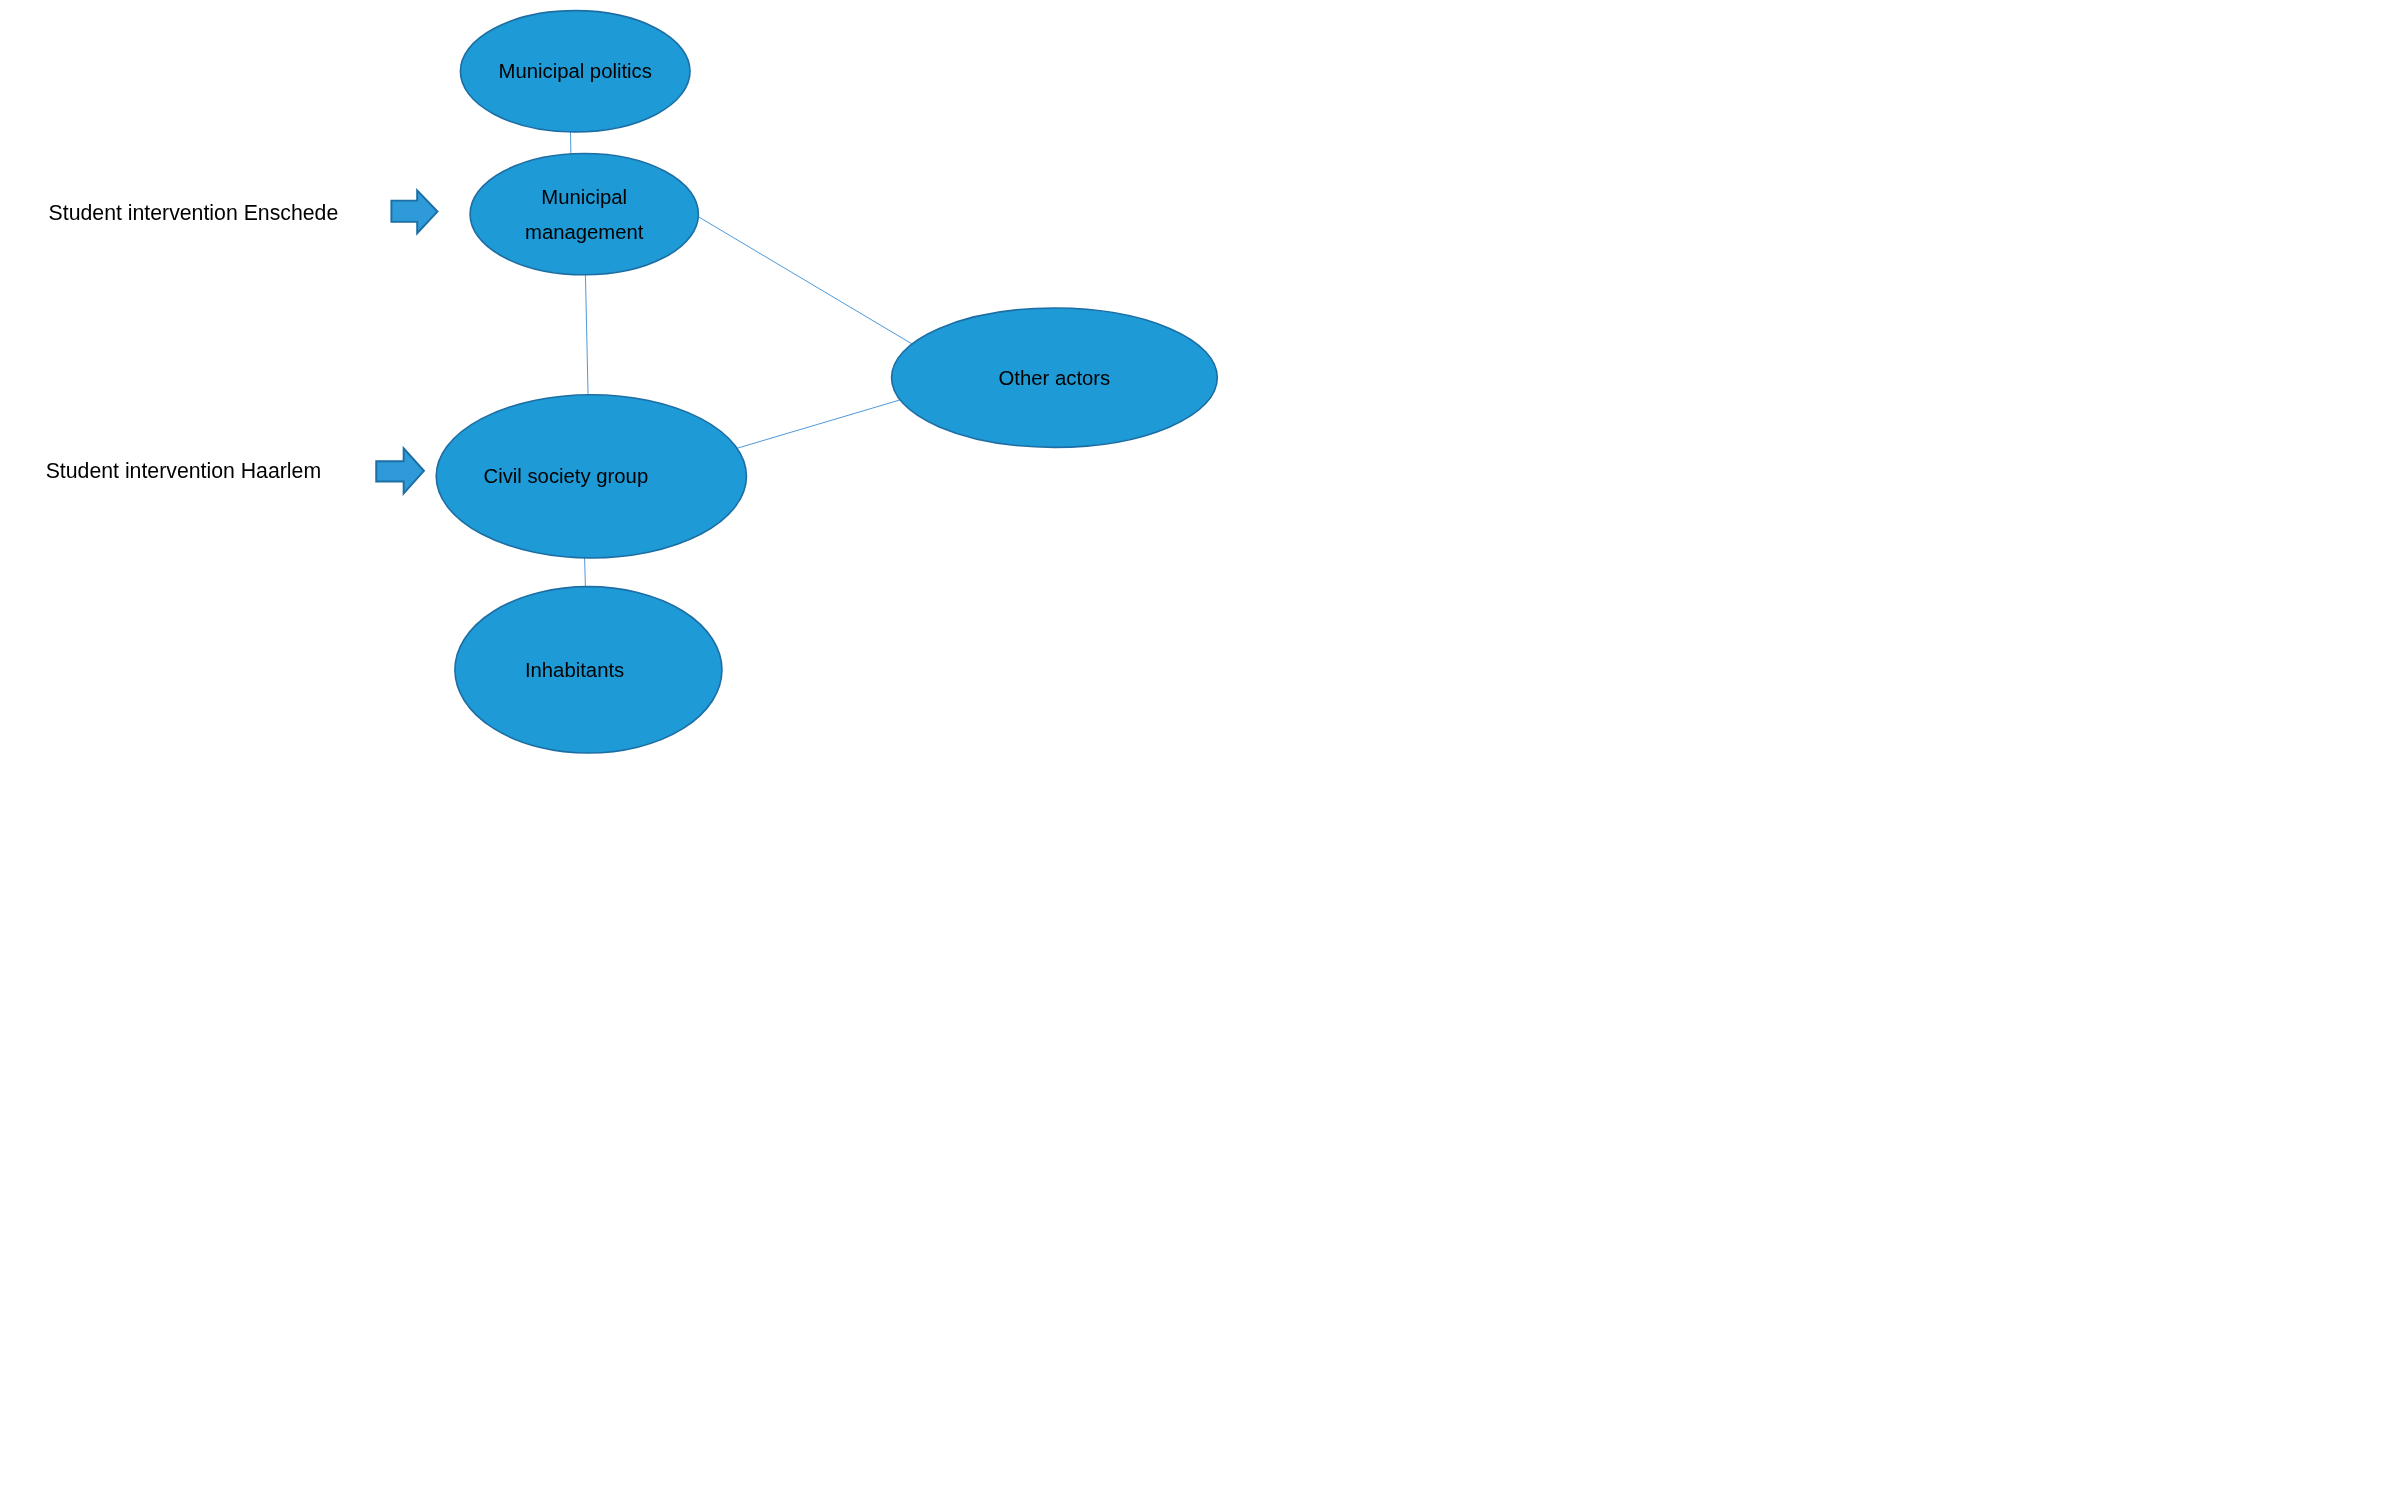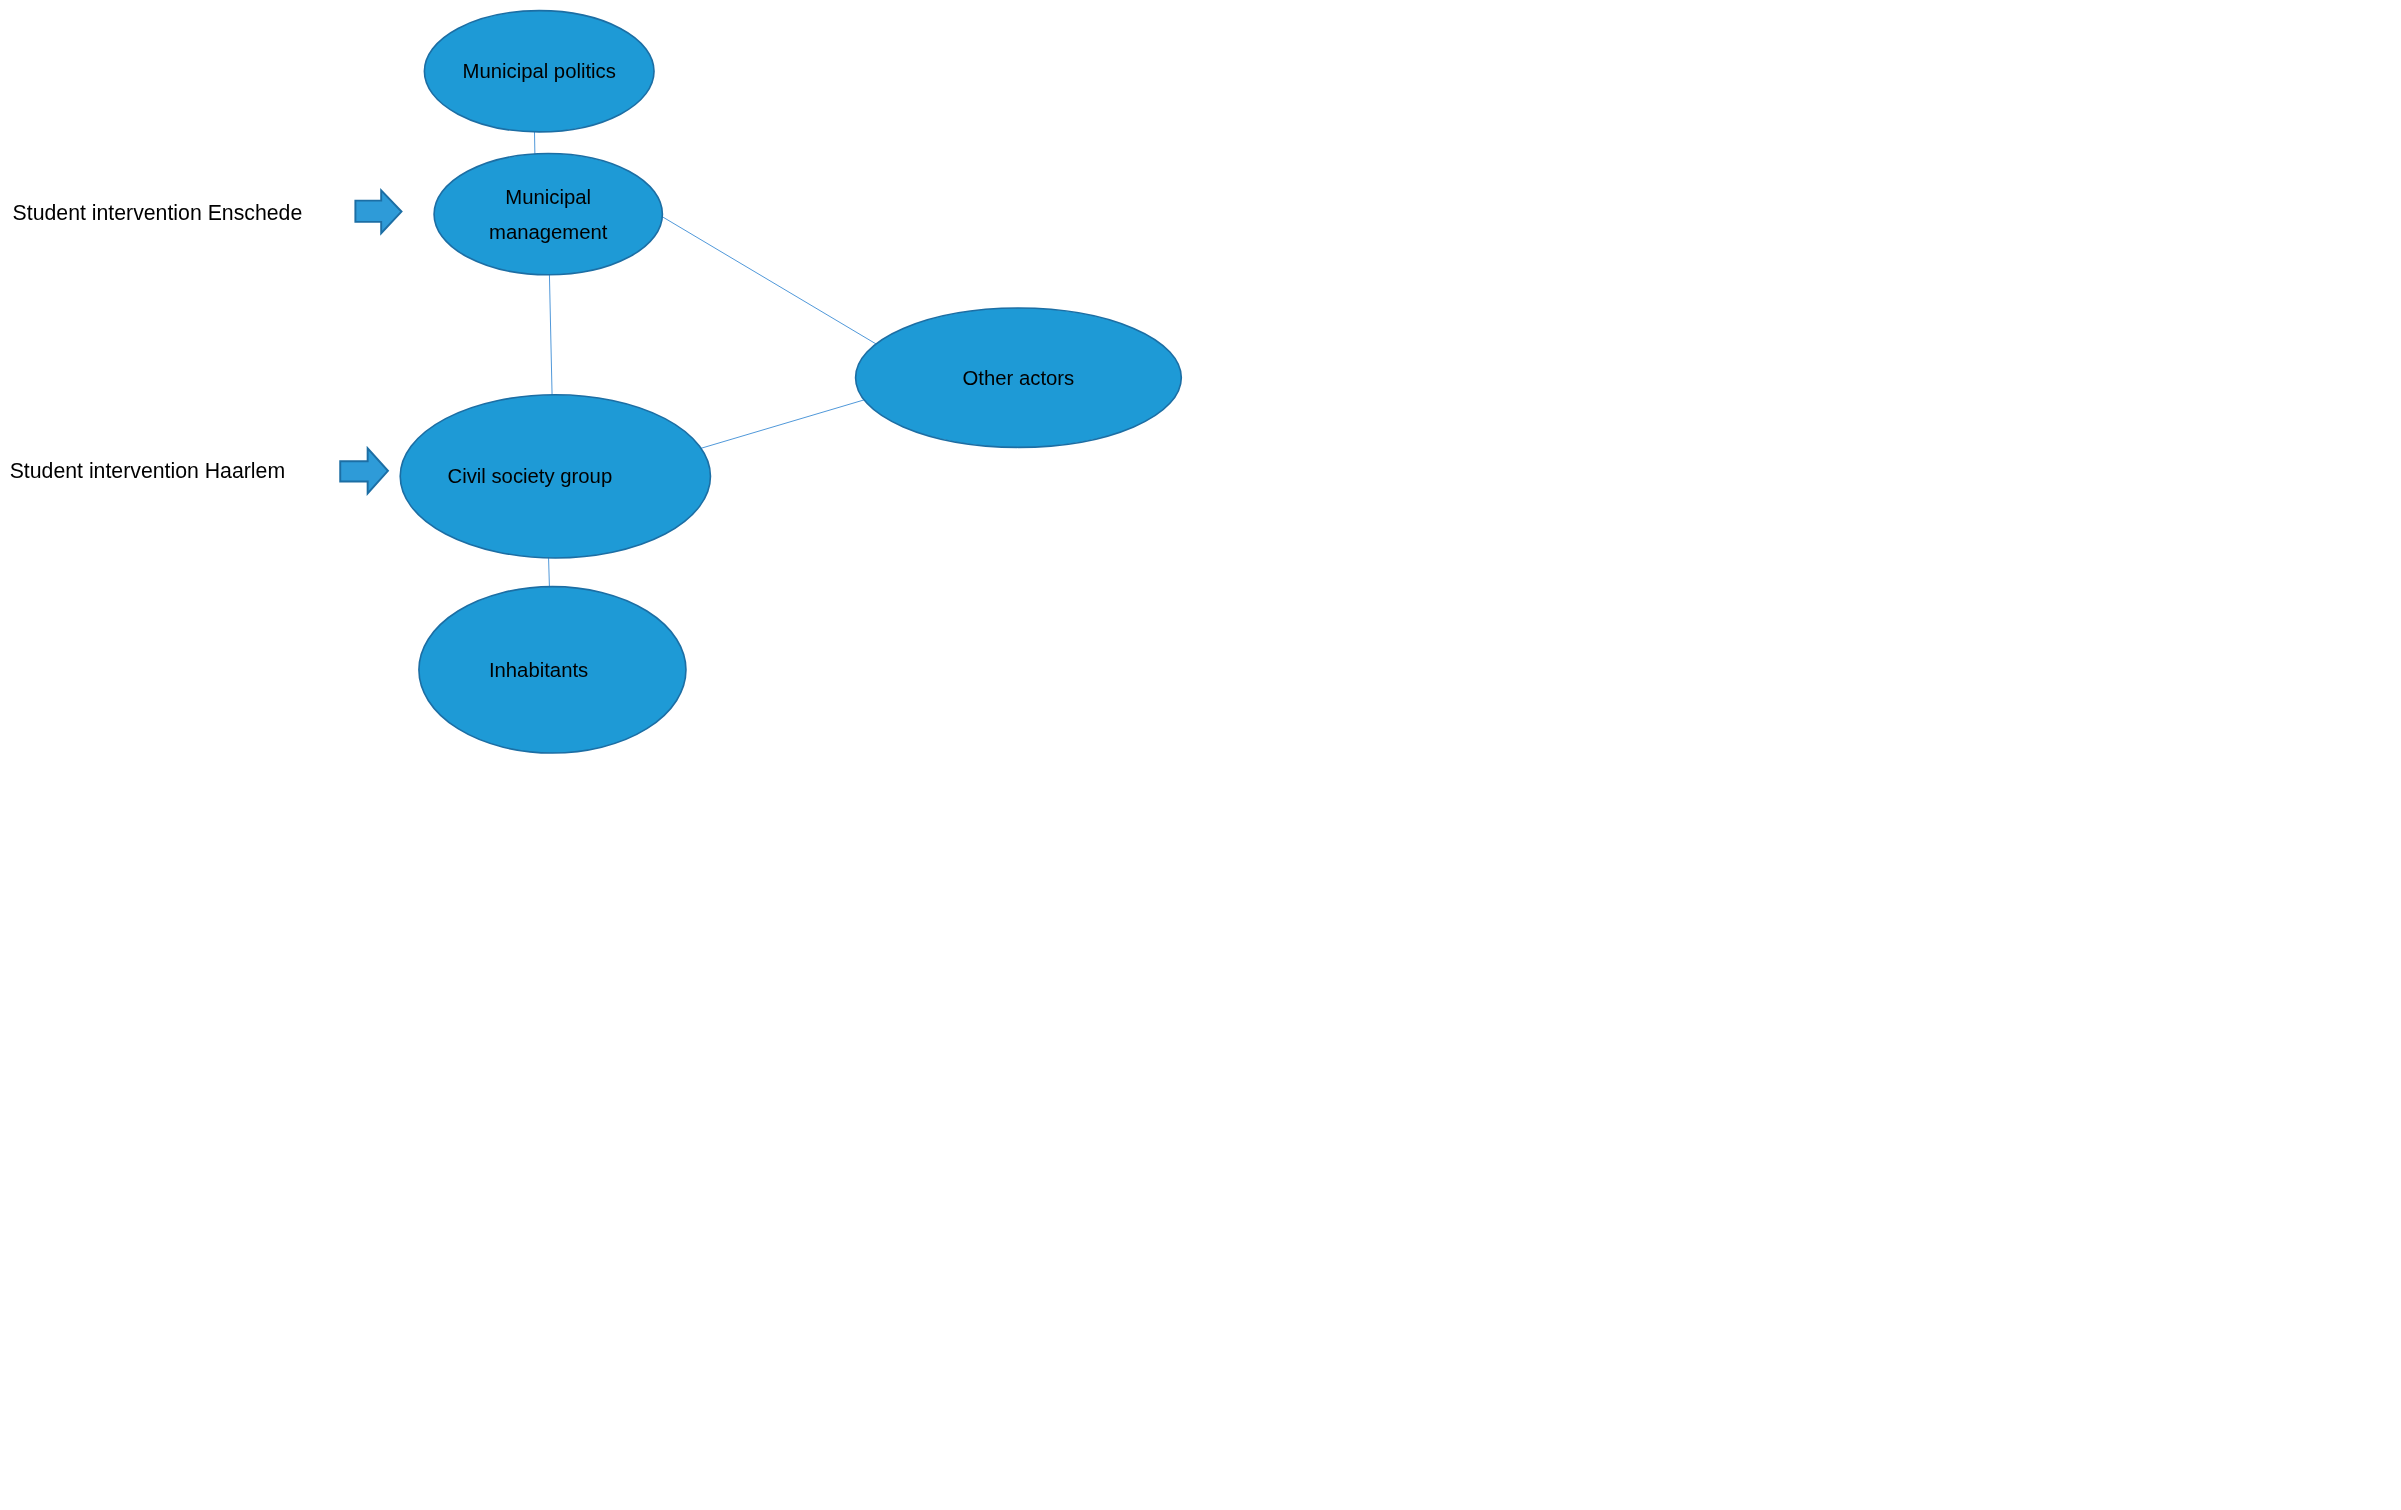--- a/index.html
+++ b/index.html
@@ -6,20 +6,21 @@
     margin: 0;
     padding: 0;
     background: #ffffff;
   }
   .canvas {
     position: relative;
     width: 1200px;
     height: 755px;
     background: #ffffff;
     overflow: hidden;
+    padding-left: 36px;
   }
   svg { display: block; }
   .connector {
     stroke: #4a94d8;
     stroke-width: 3;
     fill: none;
   }
   .node-ellipse {
     fill: #1e9ad6;
     stroke: #1c6ea4;

